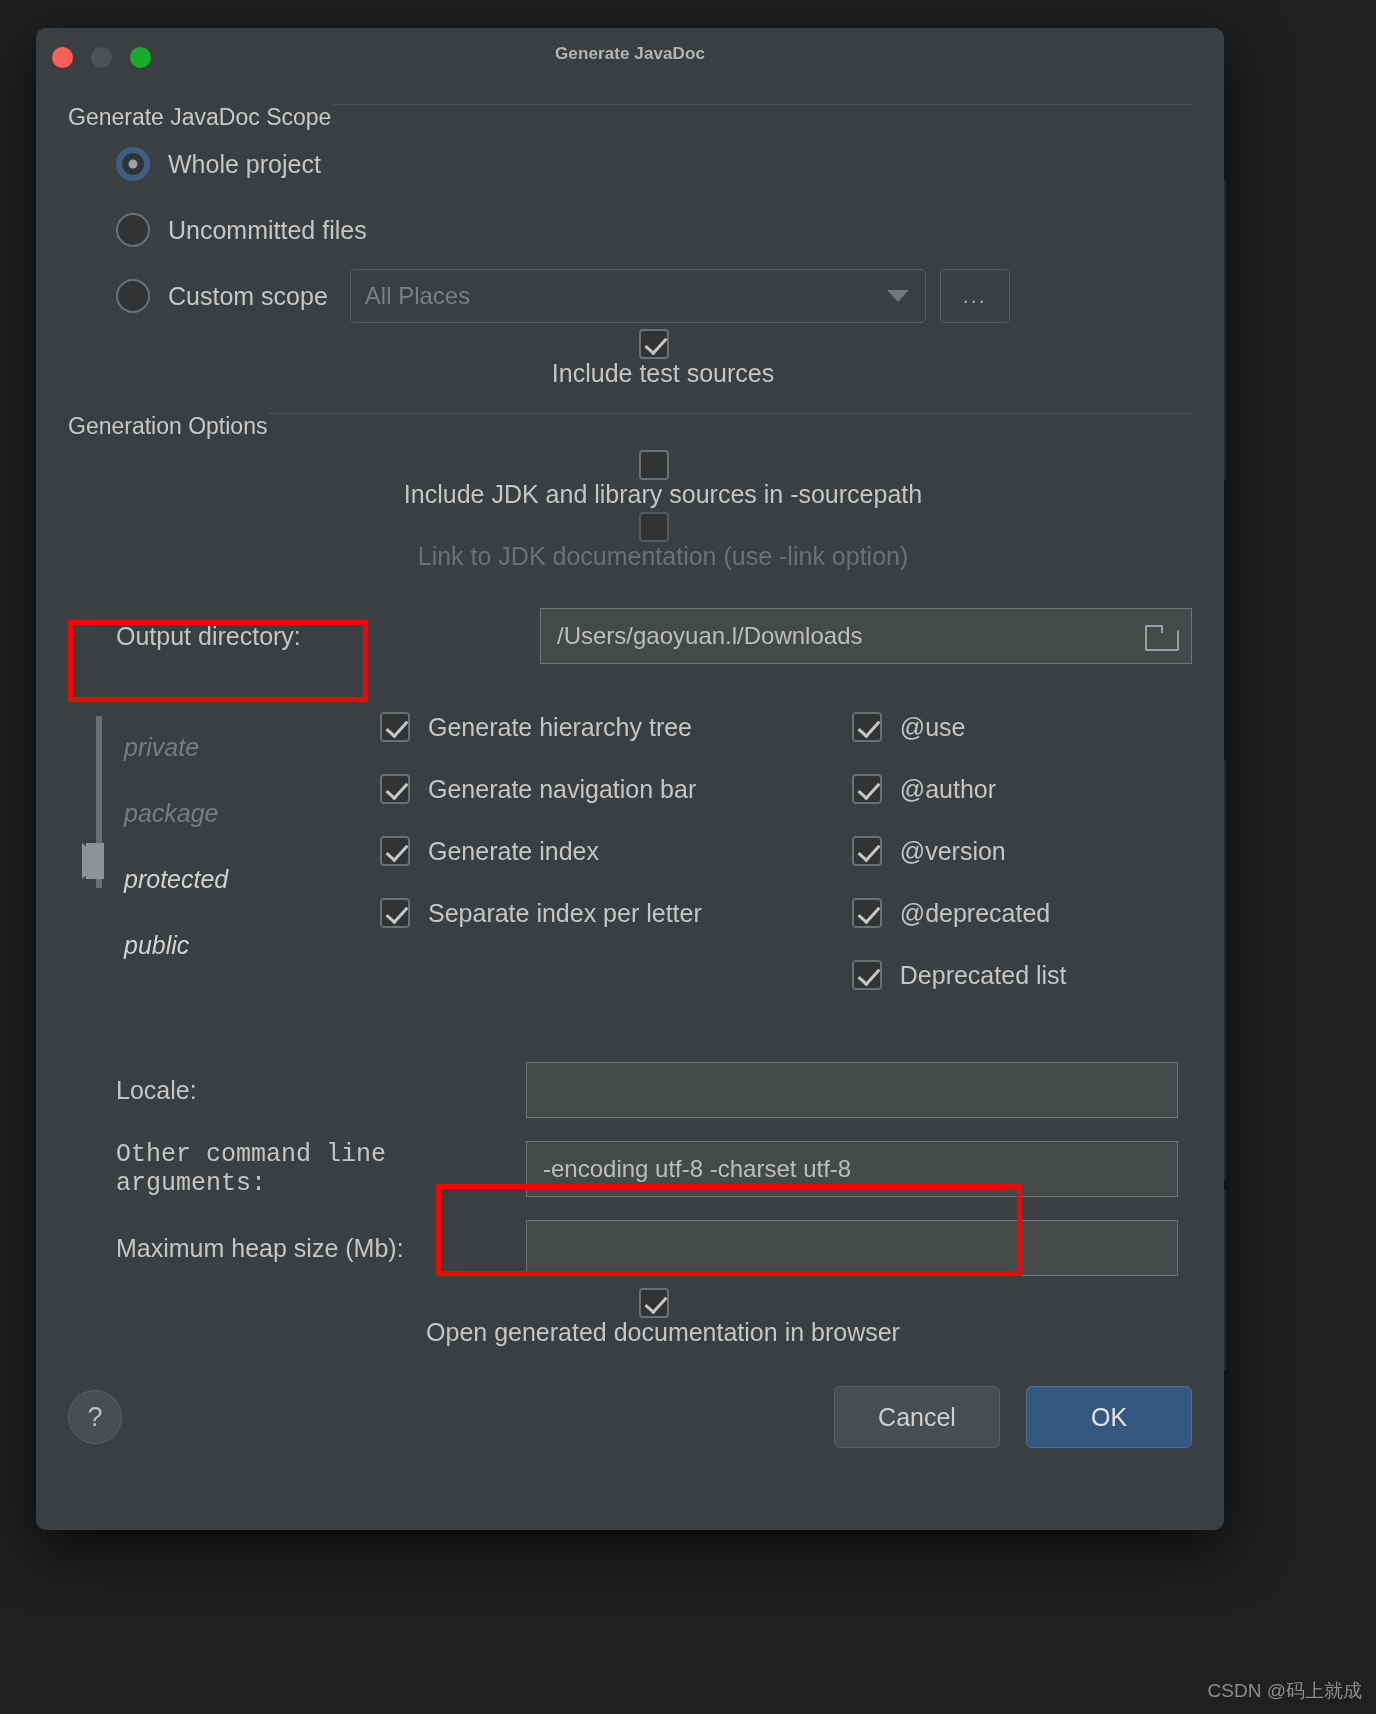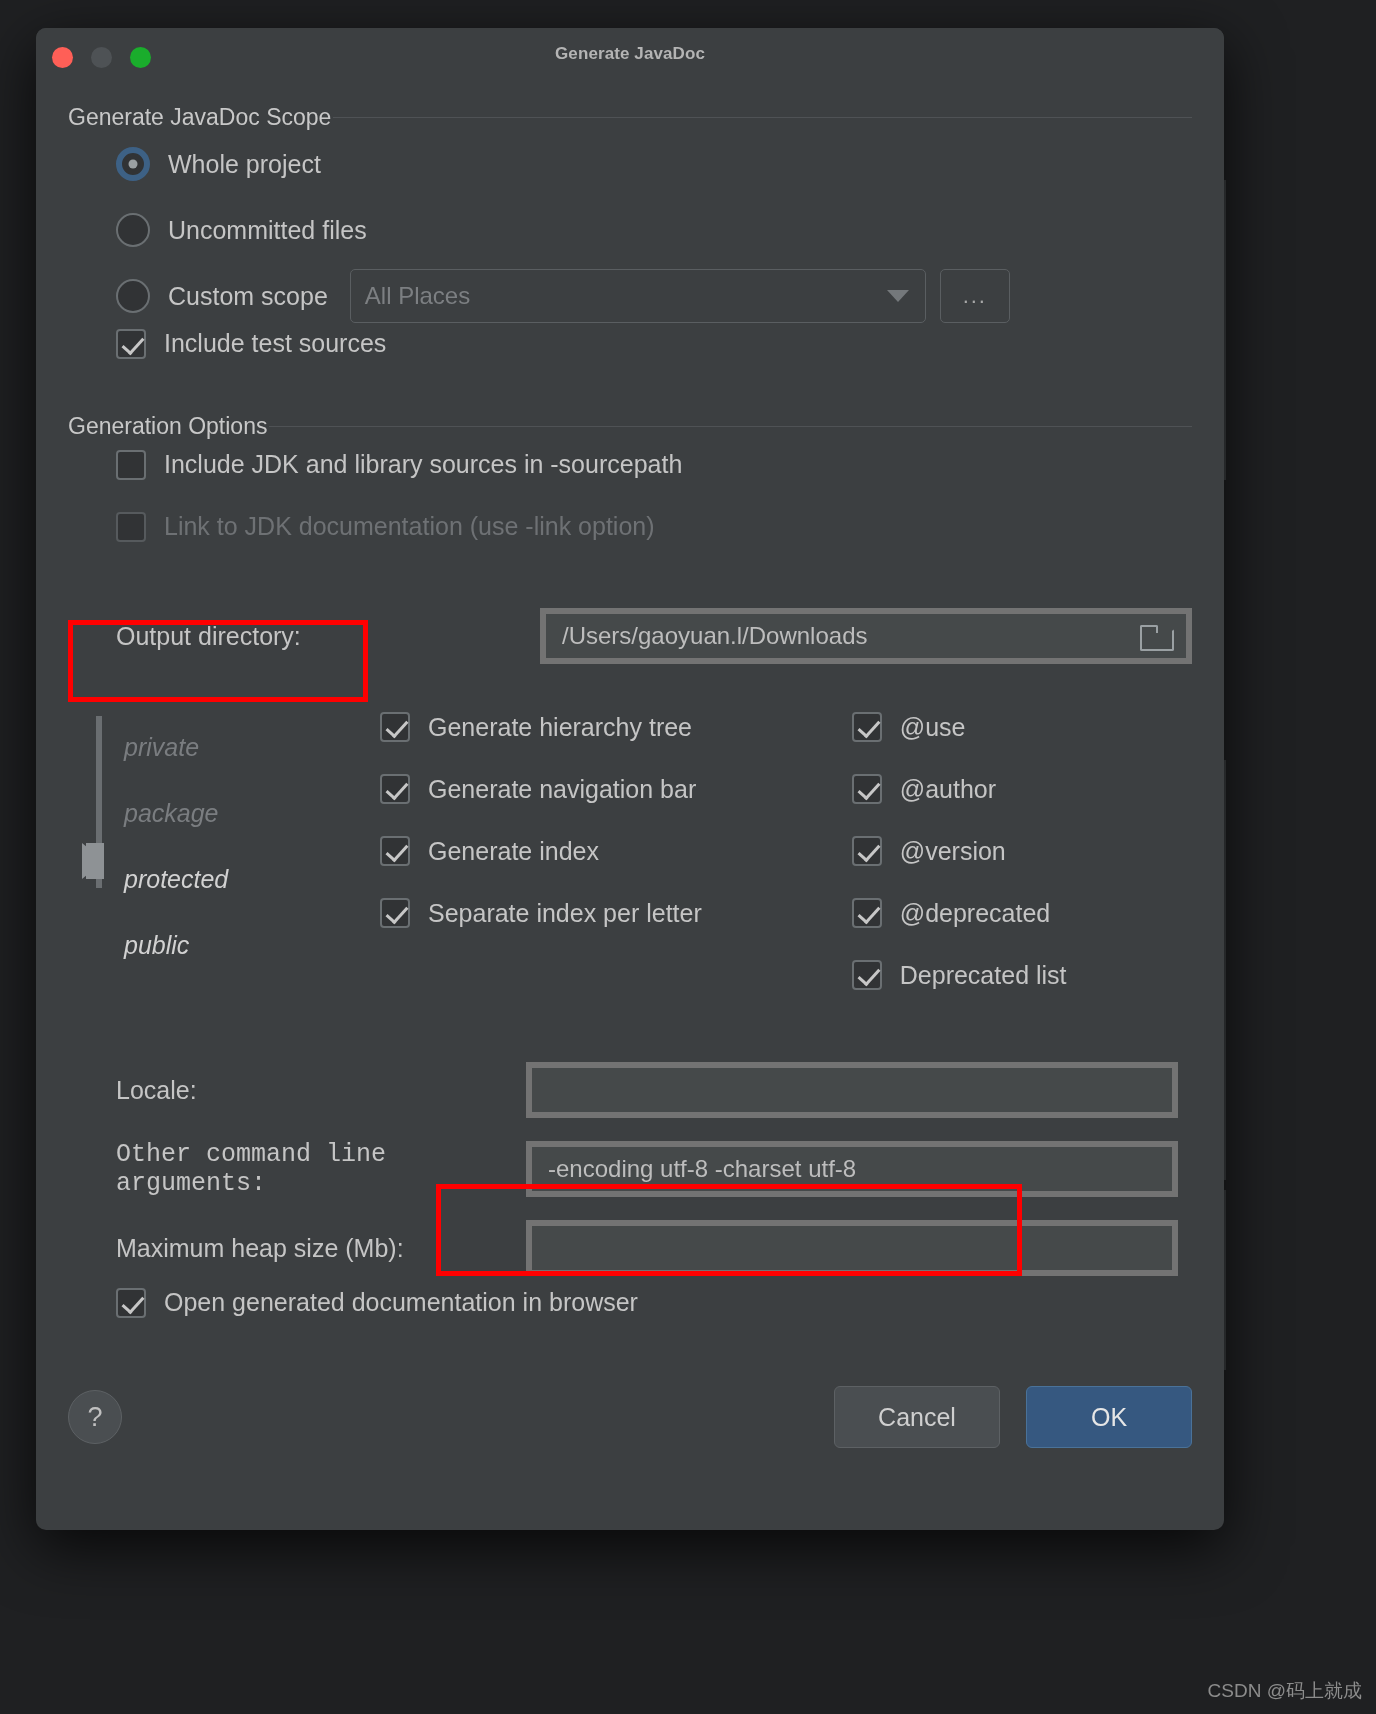--- a/index.html
+++ b/index.html
@@ -43,21 +43,21 @@
     position: absolute; left: 0; top: 16px; width: 100%;
     text-align: center;
     font-size: 17px; font-weight: bold; color: #b4b4b4;
     letter-spacing: .1px;
   }
 
   .body { position: relative; padding: 0 32px; }
 
   
   .section {
-    display: flex; align-items: center; gap: 2px;
+    display: flex; align-items: flex-start; gap: 2px;
     margin-top: 18px;
   }
   .section-label { font-size: 23px; color: #c8c8c8; white-space: nowrap; }
   .section-rule { flex: 1; height: 1px; background: #4f5255; }
 
   
   .row { display: flex; align-items: center; }
   .radio-row { margin-left: 48px; height: 66px; }
   .radio {
     width: 34px; height: 34px; border-radius: 50%;
@@ -84,21 +84,21 @@
     content: "";
     position: absolute; left: 9px; top: 2px;
     width: 9px; height: 18px;
     border: solid #c7c7c7; border-width: 0 3px 3px 0;
     transform: rotate(42deg);
   }
   .cb.disabled { border-color: #565a5d; }
   .cb-label { font-size: 25px; color: #c5c5c5; margin-left: 18px; white-space: nowrap; }
   .cb-label.dim { color: #6e7174; }
 
-  .cb-row { display: flex; height: 62px; margin-left: 48px; }
+  .cb-row { display: flex; align-items: center; height: 62px; margin-left: 48px; flex-direction: column; }
 
   
   .combo {
     position: relative;
     width: 576px; height: 54px;
     background: #3c3f41;
     border: 1px solid #5a5e61; border-radius: 5px;
     display: flex; align-items: center; padding: 0 14px;
     margin-left: 22px;
   }
@@ -112,21 +112,21 @@
   .dots-btn {
     width: 70px; height: 54px; margin-left: 14px;
     border: 1px solid #5a5e61; border-radius: 5px;
     background: #3c3f41;
     display: flex; align-items: center; justify-content: center;
     color: #a8a8a8; font-size: 22px; letter-spacing: 2px;
   }
 
   
   .field {
-    background: #45494a; border: 6px solid #737373;
+    background: #45494a; border: 1px solid #737373;
     height: 56px; display: flex; align-items: center;
     padding: 0 16px;
   }
   .field-text { font-size: 24px; color: #bdbdbd; }
   .folder-ico {
     margin-left: auto; width: 30px; height: 22px; position: relative; flex: none;
   }
   .folder-ico::before {
     content: ""; position: absolute; left: 0; top: 4px;
     width: 30px; height: 18px;

